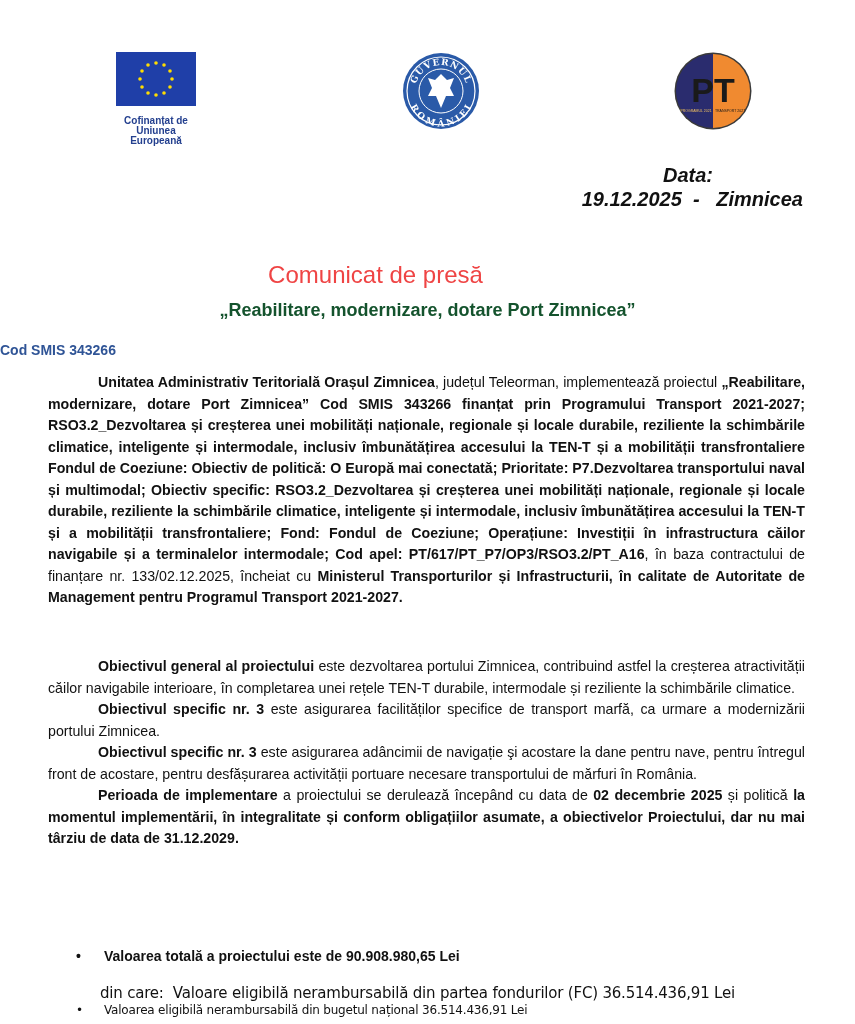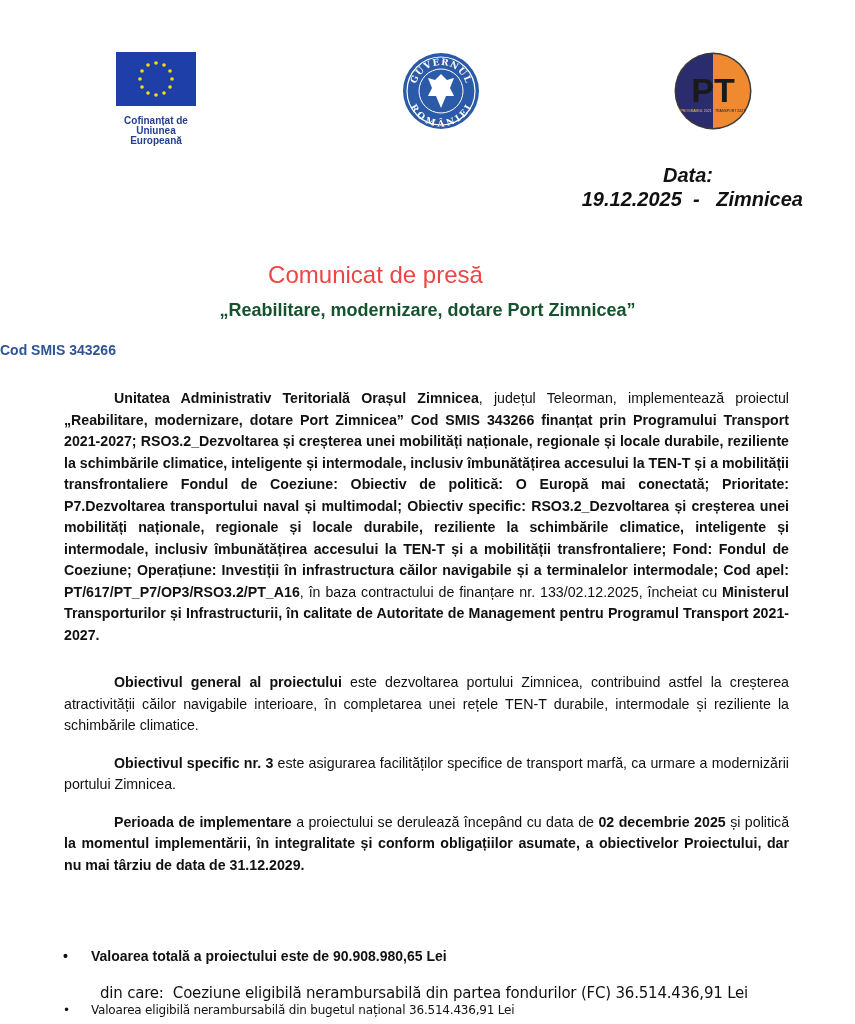--- a/index.html
+++ b/index.html
@@ -16,25 +16,25 @@
   .pt-logo { position: absolute; left: 674px; top: 52px; width: 78px; height: 78px; }
 
   .date-block { position: absolute; right: 52px; top: 163px; text-align: right; font-style: italic; font-weight: bold; font-size: 20px; line-height: 24px; }
   .date-label { display: block; padding-right: 90px; }
 
   .title { position: absolute; top: 253px; left: 0; width: 751px; text-align: center; color: #ef4444; font-size: 24px; margin-top: 8px; }
   .subtitle { position: absolute; top: 300px; left: 0; width: 855px; text-align: center; color: #14532d; font-size: 18px; font-weight: bold; }
   .smis { position: absolute; top: 342px; left: 0; width: 855px; color: #2f5496; font-size: 14px; font-weight: bold; }
 
   .body-text { position: absolute; left: 48px; width: 757px; font-size: 14.2px; line-height: 21.5px; text-align: justify; }
-  .body-text p { margin: 16px; text-indent: 50px; }
+  .body-text p { margin: 0; text-indent: 50px; }
   .p1 { top: 372px; }
   .p2 { top: 656px; }
   .p2 p { margin-bottom: 0; }
-  .bullets { position: absolute; left: 63px; width: 760px; font-size: 14px; }
+  .bullets { position: absolute; left: 76px; width: 760px; font-size: 14px; }
   .b1 { top: 948px; font-weight: bold; }
   .b-sub { position: absolute; left: 100px; top: 984px; font-size: 15px; font-family: "DejaVu Sans", sans-serif; letter-spacing: -0.2px; }
   .b2 { top: 1003px; font-family: "DejaVu Sans", sans-serif; font-size: 12px; letter-spacing: -0.2px; }
   .bullet-dot { display: inline-block; width: 28px; }
   b { font-weight: bold; }
 </style>
 </head>
 <body>
 
 <div class="logos">
@@ -105,22 +105,23 @@
 <div class="subtitle">„Reabilitare, modernizare, dotare Port Zimnicea”</div>
 <div class="smis">Cod SMIS 343266</div>
 
 <div class="body-text p1">
   <p><b>Unitatea Administrativ Teritorială Orașul Zimnicea</b><span>, județul Teleorman, implementează proiectul </span><b>„Reabilitare, modernizare, dotare Port Zimnicea” Cod SMIS 343266 finanțat prin Programului Transport 2021-2027; RSO3.2_Dezvoltarea și creșterea unei mobilități naționale, regionale și locale durabile, reziliente la schimbările climatice, inteligente și intermodale, inclusiv îmbunătățirea accesului la TEN-T și a mobilității transfrontaliere Fondul de Coeziune: Obiectiv de politică: O Europă mai conectată; Prioritate: P7.Dezvoltarea transportului naval și multimodal; Obiectiv specific: RSO3.2_Dezvoltarea și creșterea unei mobilități naționale, regionale și locale durabile, reziliente la schimbările climatice, inteligente și intermodale, inclusiv îmbunătățirea accesului la TEN-T și a mobilității transfrontaliere; Fond: Fondul de Coeziune; Operațiune: Investiții în infrastructura căilor navigabile și a terminalelor intermodale; Cod apel: PT/617/PT_P7/OP3/RSO3.2/PT_A16</b><span>, în baza contractului de finanțare nr. 133/02.12.2025, încheiat cu </span><b>Ministerul Transporturilor și Infrastructurii, în calitate de Autoritate de Management pentru Programul Transport 2021-2027.</b></p>
 </div>
 
 <div class="body-text p2">
   <p><b>Obiectivul general al proiectului</b><span> este dezvoltarea portului Zimnicea, contribuind astfel la creșterea atractivității căilor navigabile interioare, în completarea unei rețele TEN-T durabile, intermodale și reziliente la schimbările climatice.</span></p>
   <p><b>Obiectivul specific nr. 3</b><span> este asigurarea facilităților specifice de transport marfă, ca urmare a modernizării portului Zimnicea.</span></p>
+  <p><b>Obiectivul specific nr. 3</b><span> este asigurarea adâncimii de navigație şi acostare la dane pentru nave, pentru întregul front de acostare, pentru desfășurarea activității portuare necesare transportului de mărfuri în România.</span></p>
   <p><b>Perioada de implementare</b><span> a proiectului se derulează începând cu data de </span><b>02 decembrie 2025</b><span> și politică </span><b>la momentul implementării, în integralitate și conform obligațiilor asumate, a obiectivelor Proiectului, dar nu mai târziu de data de 31.12.2029.</b></p>
 </div>
 
 <div class="bullets b1">
   <span class="bullet-dot">•</span><span>Valoarea totală a proiectului este de 90.908.980,65 Lei</span>
 </div>
-<div class="b-sub" style="white-space:pre">din care:  Coeziune eligibilă nerambursabilă din partea fondurilor (FC) 36.514.436,91 Lei</div>
+<div class="b-sub" style="white-space:pre">din care:  Valoare eligibilă nerambursabilă din partea fondurilor (FC) 36.514.436,91 Lei</div>
 <div class="bullets b2">
   <span class="bullet-dot">•</span><span>Valoarea eligibilă nerambursabilă din bugetul național 36.514.436,91 Lei</span>
 </div>
 
 </body></html>

